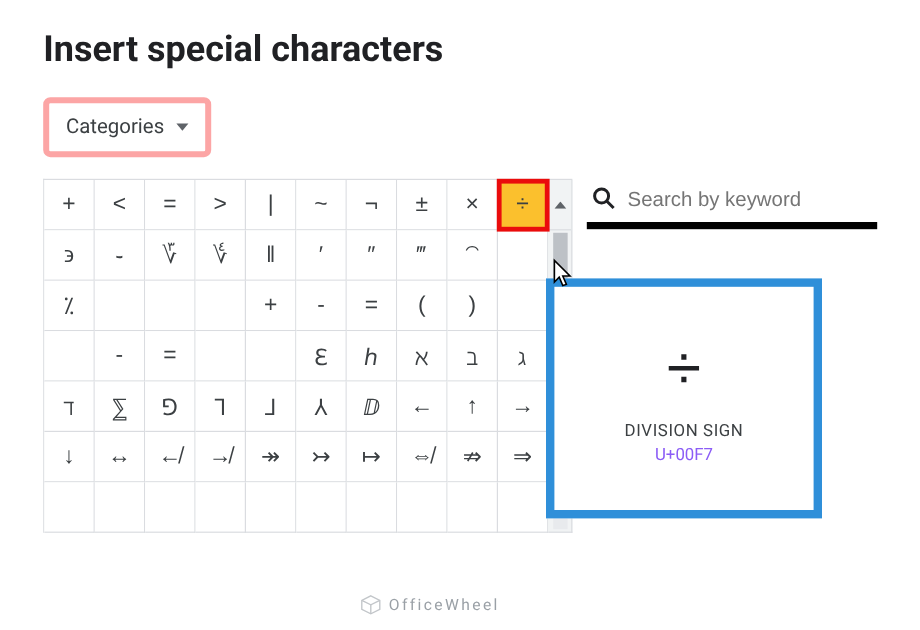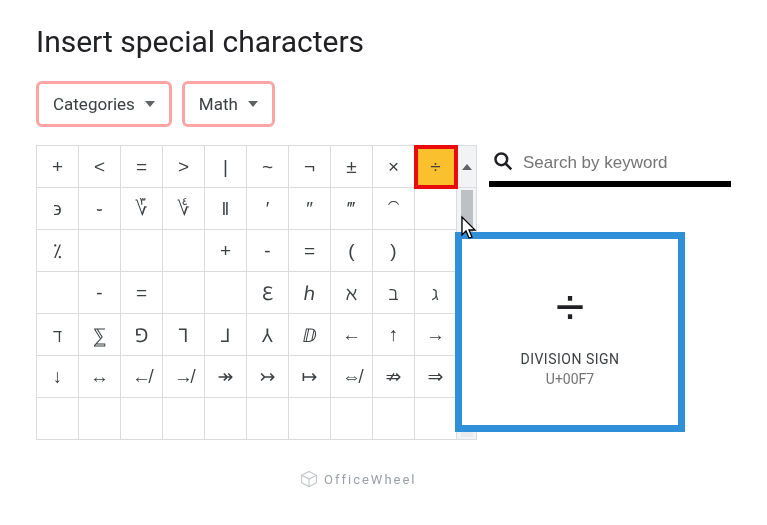--- a/index.html
+++ b/index.html
@@ -7,35 +7,35 @@
       font-family: -apple-system, BlinkMacSystemFont, "Segoe UI", Roboto, Arial, sans-serif;
       background: #fff;
       padding: 24px 36px;
       width: 767px;
       height: 525px;
       overflow: hidden;
       position: relative;
     }
     .title {
       font-size: 30px;
-      font-weight: 400;
+      font-weight: 700;
       color: #202124;
       margin-bottom: 22px;
     }
     .dropdown-row {
       display: flex;
       gap: 10px;
       margin-bottom: 18px;
     }
     .dropdown {
       display: inline-flex;
       align-items: center;
       gap: 10px;
       padding: 10px 14px;
-      border: 3px solid #fca5a5;
+      border: 5px solid #fca5a5;
       border-radius: 6px;
       background: #fff;
       font-size: 17px;
       color: #3c4043;
       cursor: pointer;
     }
     .dropdown-caret {
       width: 0; height: 0;
       border-left: 5px solid transparent;
       border-right: 5px solid transparent;
@@ -159,55 +159,51 @@
       font-family: "Segoe UI Symbol", Arial, sans-serif;
     }
     .tooltip-name {
       font-size: 14px;
       letter-spacing: 0.5px;
       color: #3c4043;
       margin-bottom: 4px;
     }
     .tooltip-code {
       font-size: 14px;
-      color: #737373;
+      color: #8b5cf6;
     }
     .cursor {
       position: absolute;
       top: 215px;
       left: 458px;
       z-index: 12;
       pointer-events: none;
     }
     .watermark {
       position: absolute;
       left: 300px;
-      top: 470px;
+      top: 495px;
       display: flex;
       align-items: center;
       gap: 6px;
       color: #9aa0a6;
       font-size: 13px;
       letter-spacing: 2px;
       z-index: 5;
     }
     .watermark svg { opacity: 0.6; }
   </style>
 </head>
 <body>
 
 <h1 class="title">Insert special characters</h1>
 
 <div class="dropdown-row">
   <div class="dropdown">
     <span>Categories</span>
-    <span class="dropdown-caret"></span>
-  </div>
-  <div class="dropdown">
-    <span>Math</span>
     <span class="dropdown-caret"></span>
   </div>
 </div>
 
 <div class="main-row">
   <div class="grid-wrap">
     <div class="grid" id="char-grid">
         <div class="cell">+</div>
         <div class="cell">&lt;</div>
         <div class="cell">=</div>

